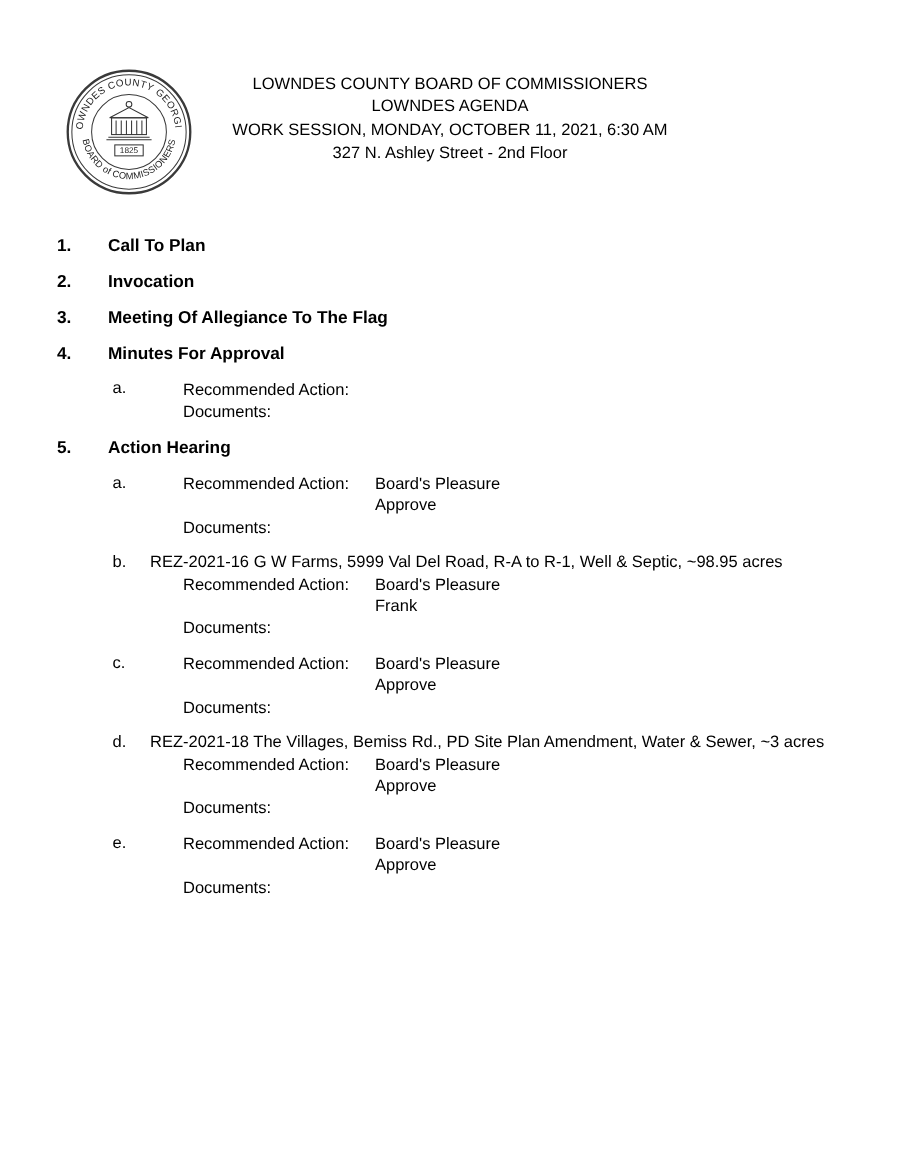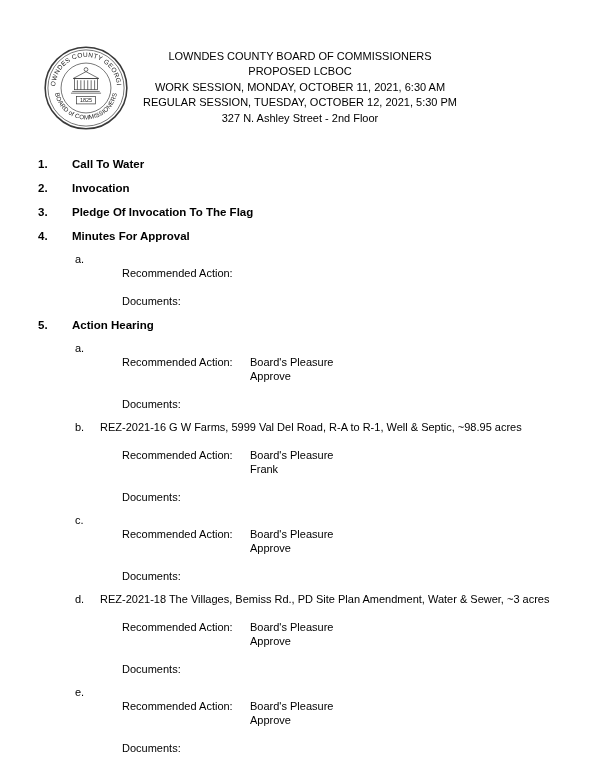--- a/index.html
+++ b/index.html
@@ -37,21 +37,21 @@
     font-size: 11px;
     line-height: 14px;
   }
   .section { margin-top: 10px; }
   .section:first-child { margin-top: 0; }
   .section-title { display: flex; font-weight: bold; font-size: 11.5px; }
   .num { width: 34px; flex-shrink: 0; }
   .sub-item { display: flex; margin: 9px 0 0 37px; }
   .letter { width: 25px; flex-shrink: 0; }
   .sub-body { width: 462px; }
-  .detail-row { display: flex; margin-left: 22px; margin-top: 14px; }
+  .detail-row { display: flex; margin-left: 22px; margin-top: 1px; }
   .detail-label { width: 128px; flex-shrink: 0; }
   .action-line { }
 </style>
 </head>
 <body>
 
 <div class="page">
 
   <header class="doc-header">
     <div class="seal">
@@ -83,47 +83,46 @@
           <line x1="32.5" y1="56" x2="67.5" y2="56"></line>
         </g>
         <g>
           <rect x="39" y="60" width="22" height="8.5" fill="#ffffff" stroke="#333333" stroke-width="0.8"></rect>
           <text x="50" y="66.6" font-size="6.4" text-anchor="middle" fill="#222222">1825</text>
         </g>
       </svg>
     </div>
     <div class="header-lines">
       <div class="header-line">LOWNDES COUNTY BOARD OF COMMISSIONERS</div>
-      <div class="header-line">PROPOSED LCBOC</div>
+      <div class="header-line">LOWNDES AGENDA</div>
       <div class="header-line">WORK SESSION, MONDAY, OCTOBER 11, 2021, 6:30 AM</div>
-      <div class="header-line">REGULAR SESSION, TUESDAY, OCTOBER 12, 2021, 5:30 PM</div>
       <div class="header-line">327 N. Ashley Street - 2nd Floor</div>
     </div>
   </header>
 
   <main class="agenda-body">
 
     <section class="section">
       <div class="section-title">
         <span class="num">1.</span>
-        <span class="title-text">Call To Water</span>
+        <span class="title-text">Call To Plan</span>
       </div>
     </section>
 
     <section class="section">
       <div class="section-title">
         <span class="num">2.</span>
         <span class="title-text">Invocation</span>
       </div>
     </section>
 
     <section class="section">
       <div class="section-title">
         <span class="num">3.</span>
-        <span class="title-text">Pledge Of Invocation To The Flag</span>
+        <span class="title-text">Meeting Of Allegiance To The Flag</span>
       </div>
     </section>
 
     <section class="section">
       <div class="section-title">
         <span class="num">4.</span>
         <span class="title-text">Minutes For Approval</span>
       </div>
       <div class="sub-item">
         <span class="letter">a.</span>

